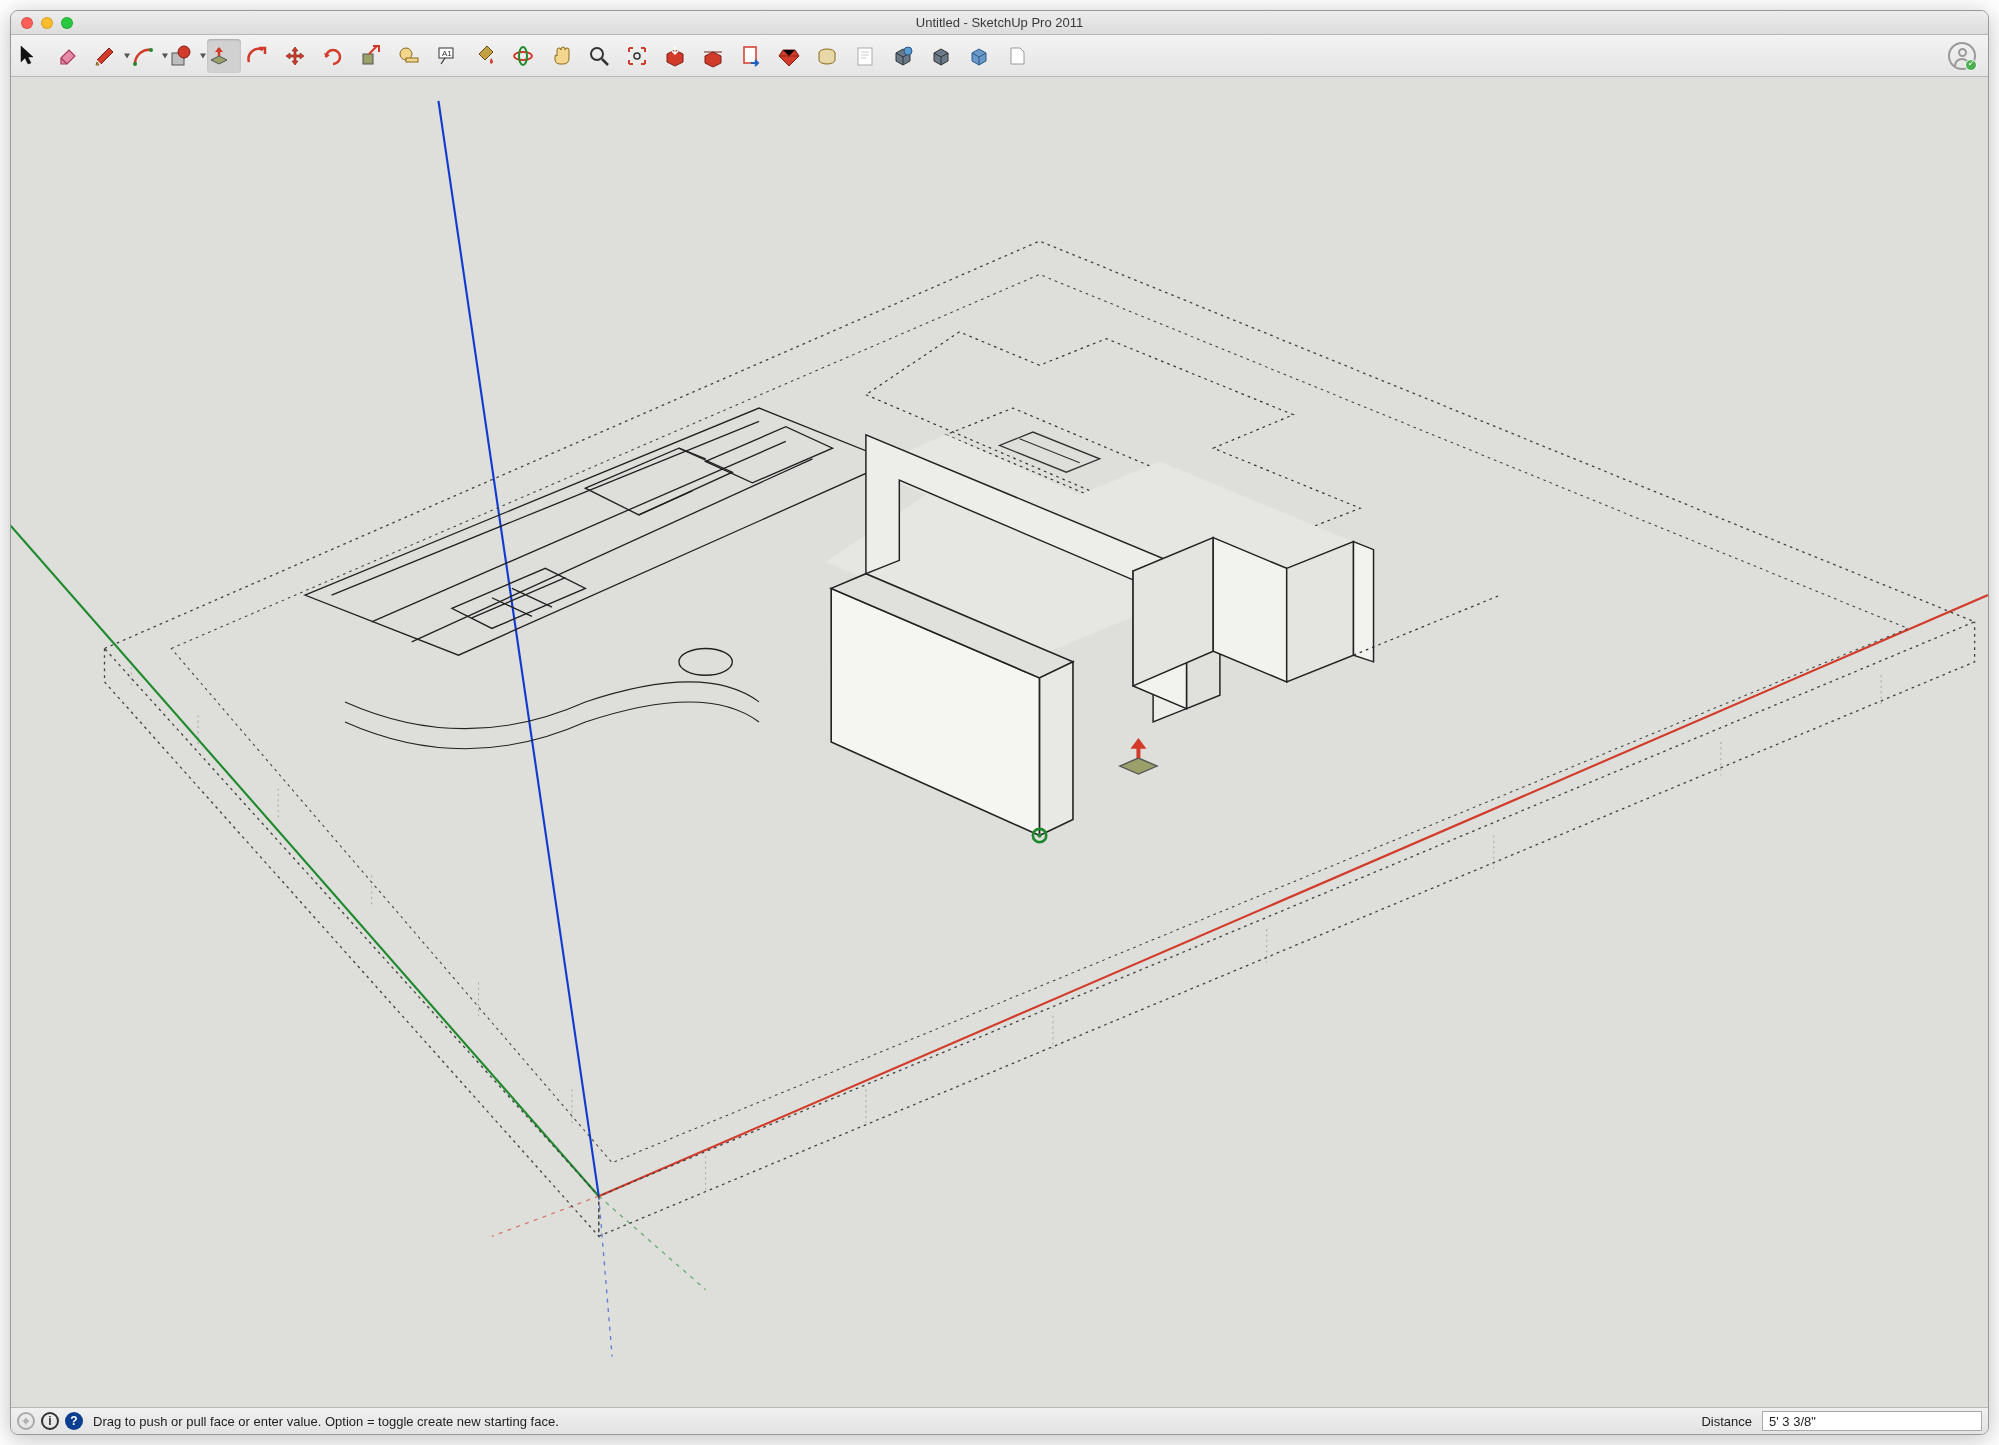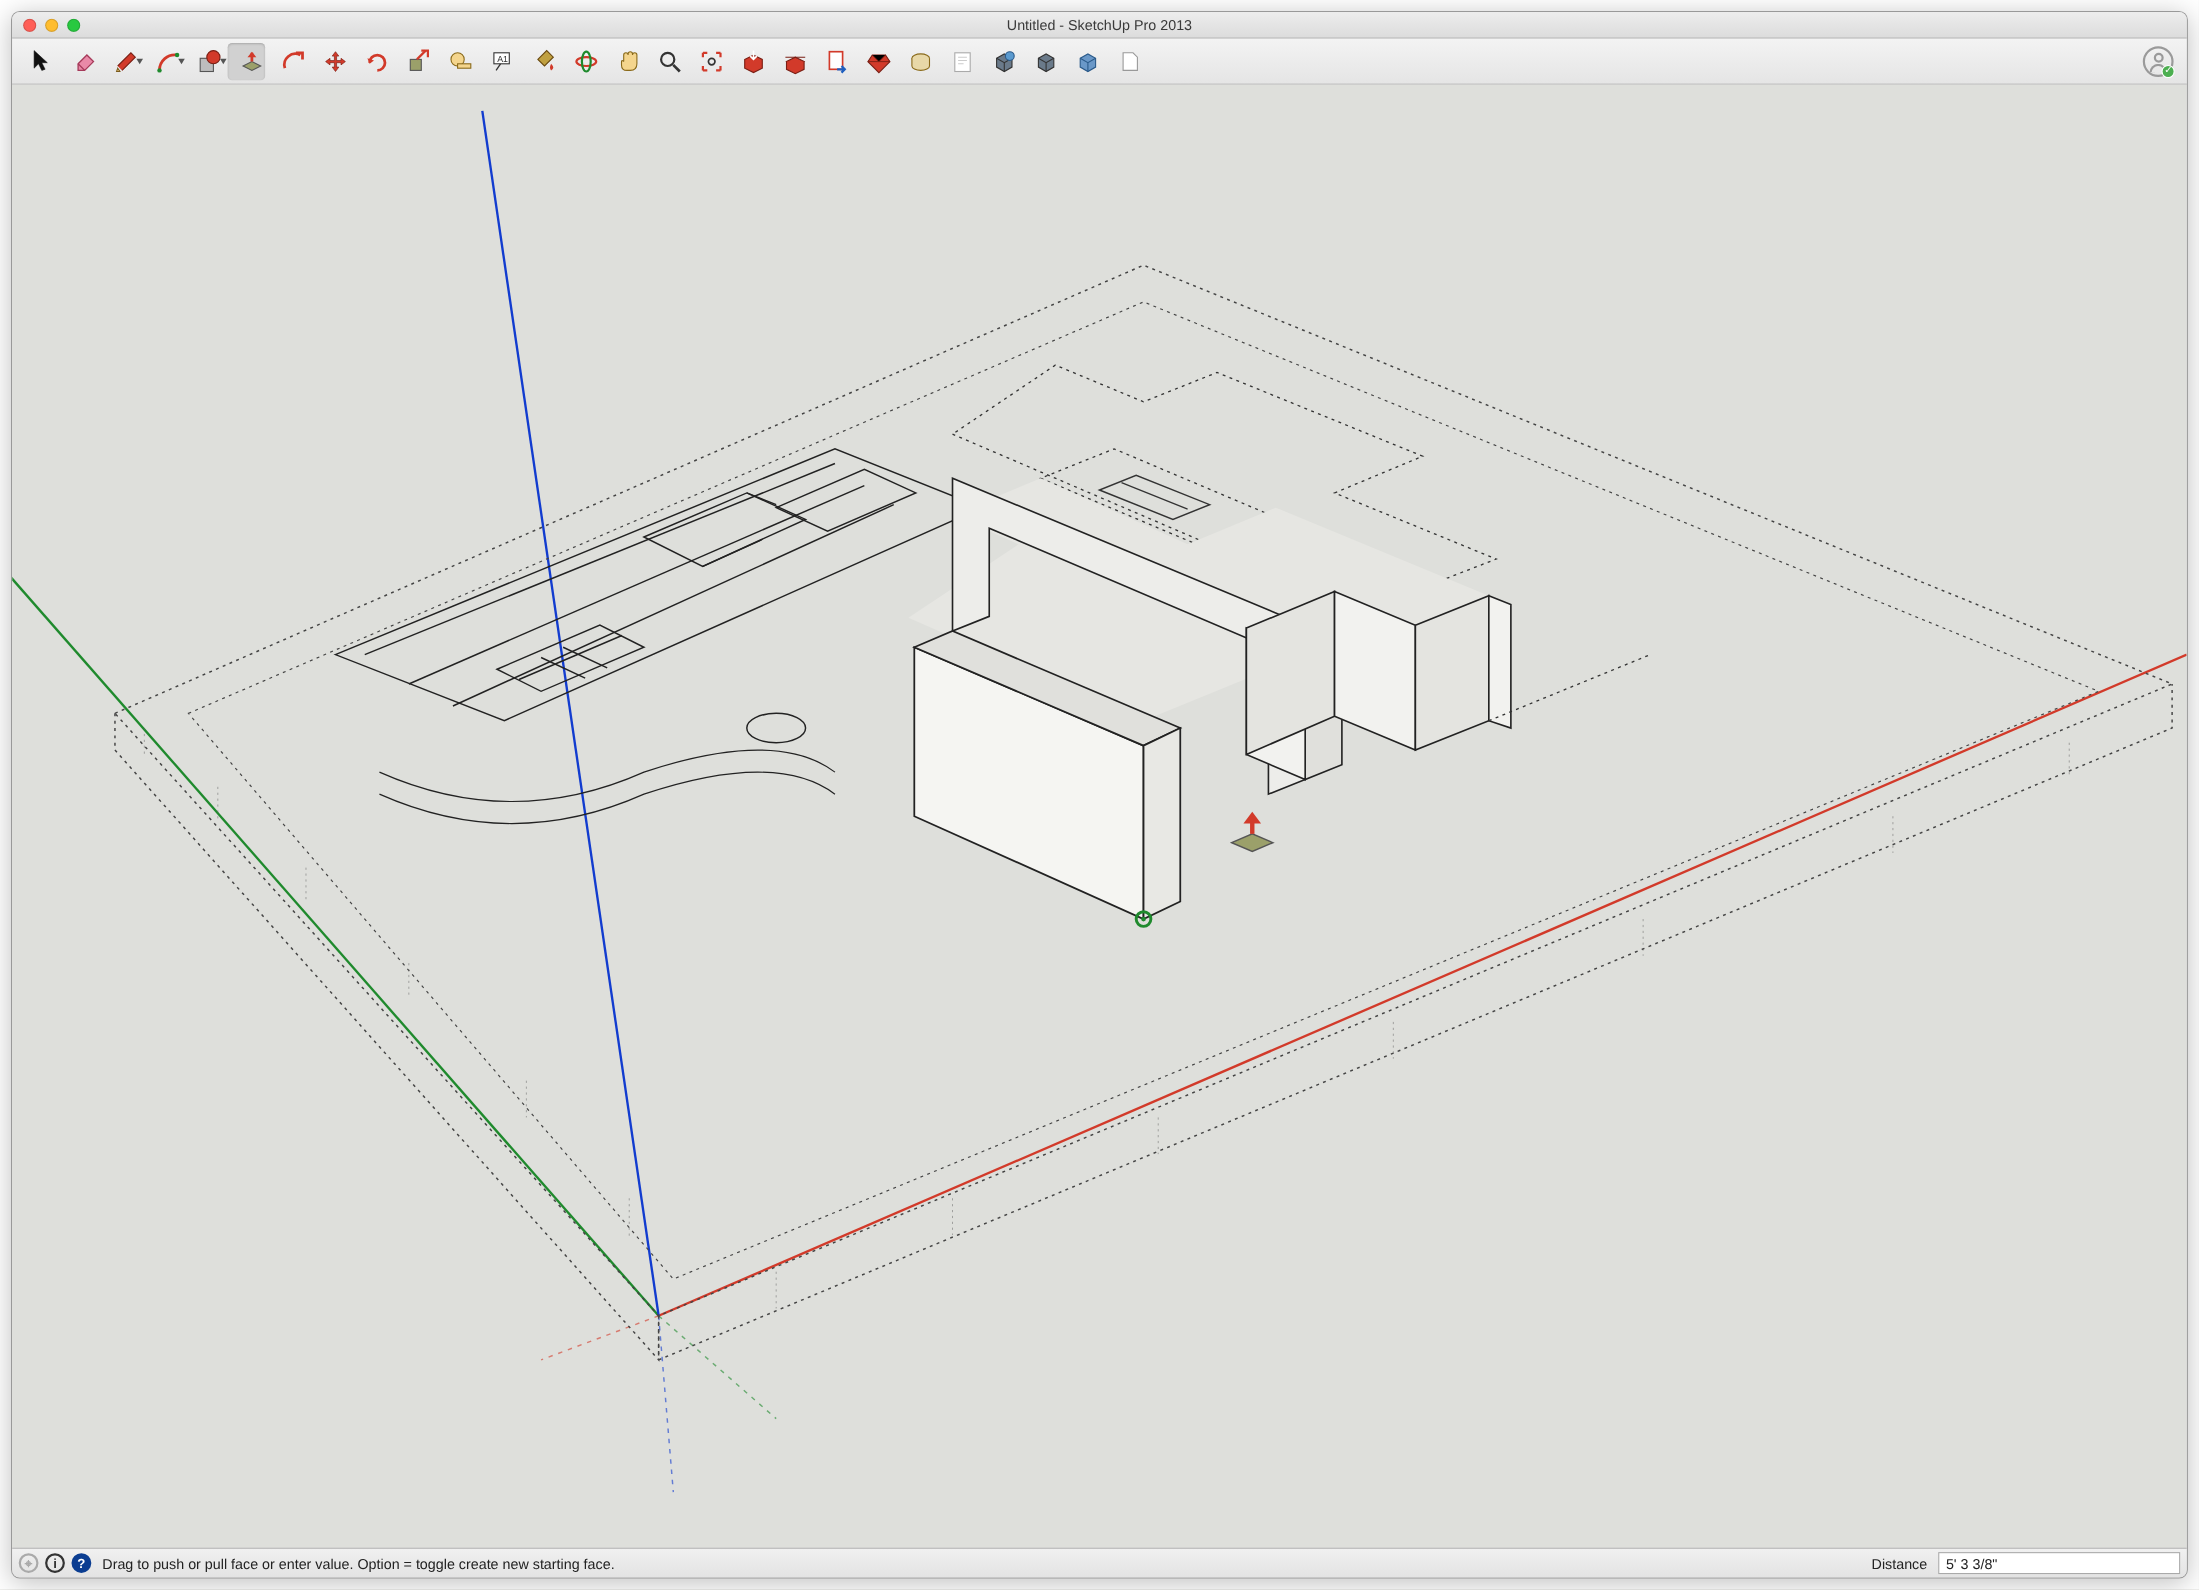--- a/index.html
+++ b/index.html
@@ -23,21 +23,21 @@
   .tl.green { background: #28c940; }
   .titlebar .title { position: absolute; left: 0; right: 0; text-align: center; font-size: 13px; color: #3a3a3a; pointer-events: none; }
   
   .toolbar {
     height: 42px; flex: 0 0 42px;
     background: linear-gradient(#f3f3f3, #e5e5e5);
     border-bottom: 1px solid #b8b8b8;
     display: flex; align-items: center; padding: 0 6px; gap: 4px;
   }
   .tool {
-    width: 34px; height: 34px; border-radius: 4px; display: flex; align-items: center; justify-content: flex-end;
+    width: 34px; height: 34px; border-radius: 4px; display: flex; align-items: center; justify-content: flex-start;
     position: relative;
   }
   .tool.active { background: #d1d1d1; box-shadow: inset 0 1px 2px rgba(0,0,0,0.2); }
   .tool svg { width: 24px; height: 24px; overflow: visible; }
   .tool .dd {
     position: absolute; right: -3px; top: 50%; transform: translateY(-50%);
     width: 0; height: 0; border-left: 3.5px solid transparent; border-right: 3.5px solid transparent; border-top: 5px solid #555;
   }
   .toolbar .spacer { flex: 1; }
   .user-badge { width: 28px; height: 28px; border-radius: 50%; border: 2px solid #9a9a9a; display:flex; align-items:center; justify-content:center; position: relative; margin-right: 6px;}
@@ -69,21 +69,21 @@
 <body>
 
 <div class="window">
 
   <div class="titlebar">
     <div class="traffic-lights">
       <div class="tl red"></div>
       <div class="tl yellow"></div>
       <div class="tl green"></div>
     </div>
-    <div class="title">Untitled - SketchUp Pro 2013</div>
+    <div class="title">Untitled - SketchUp Pro 2011</div>
   </div>
 
   <div class="toolbar">
 
     <div class="tool">
       <svg viewBox="0 0 24 24">
           <path d="M4 2 L4 18 L8 14 L11 20 L14 19 L11 13 L16 13 Z" fill="#111" stroke="#111" stroke-width="0.5"></path>
         </svg>
     </div>
 

